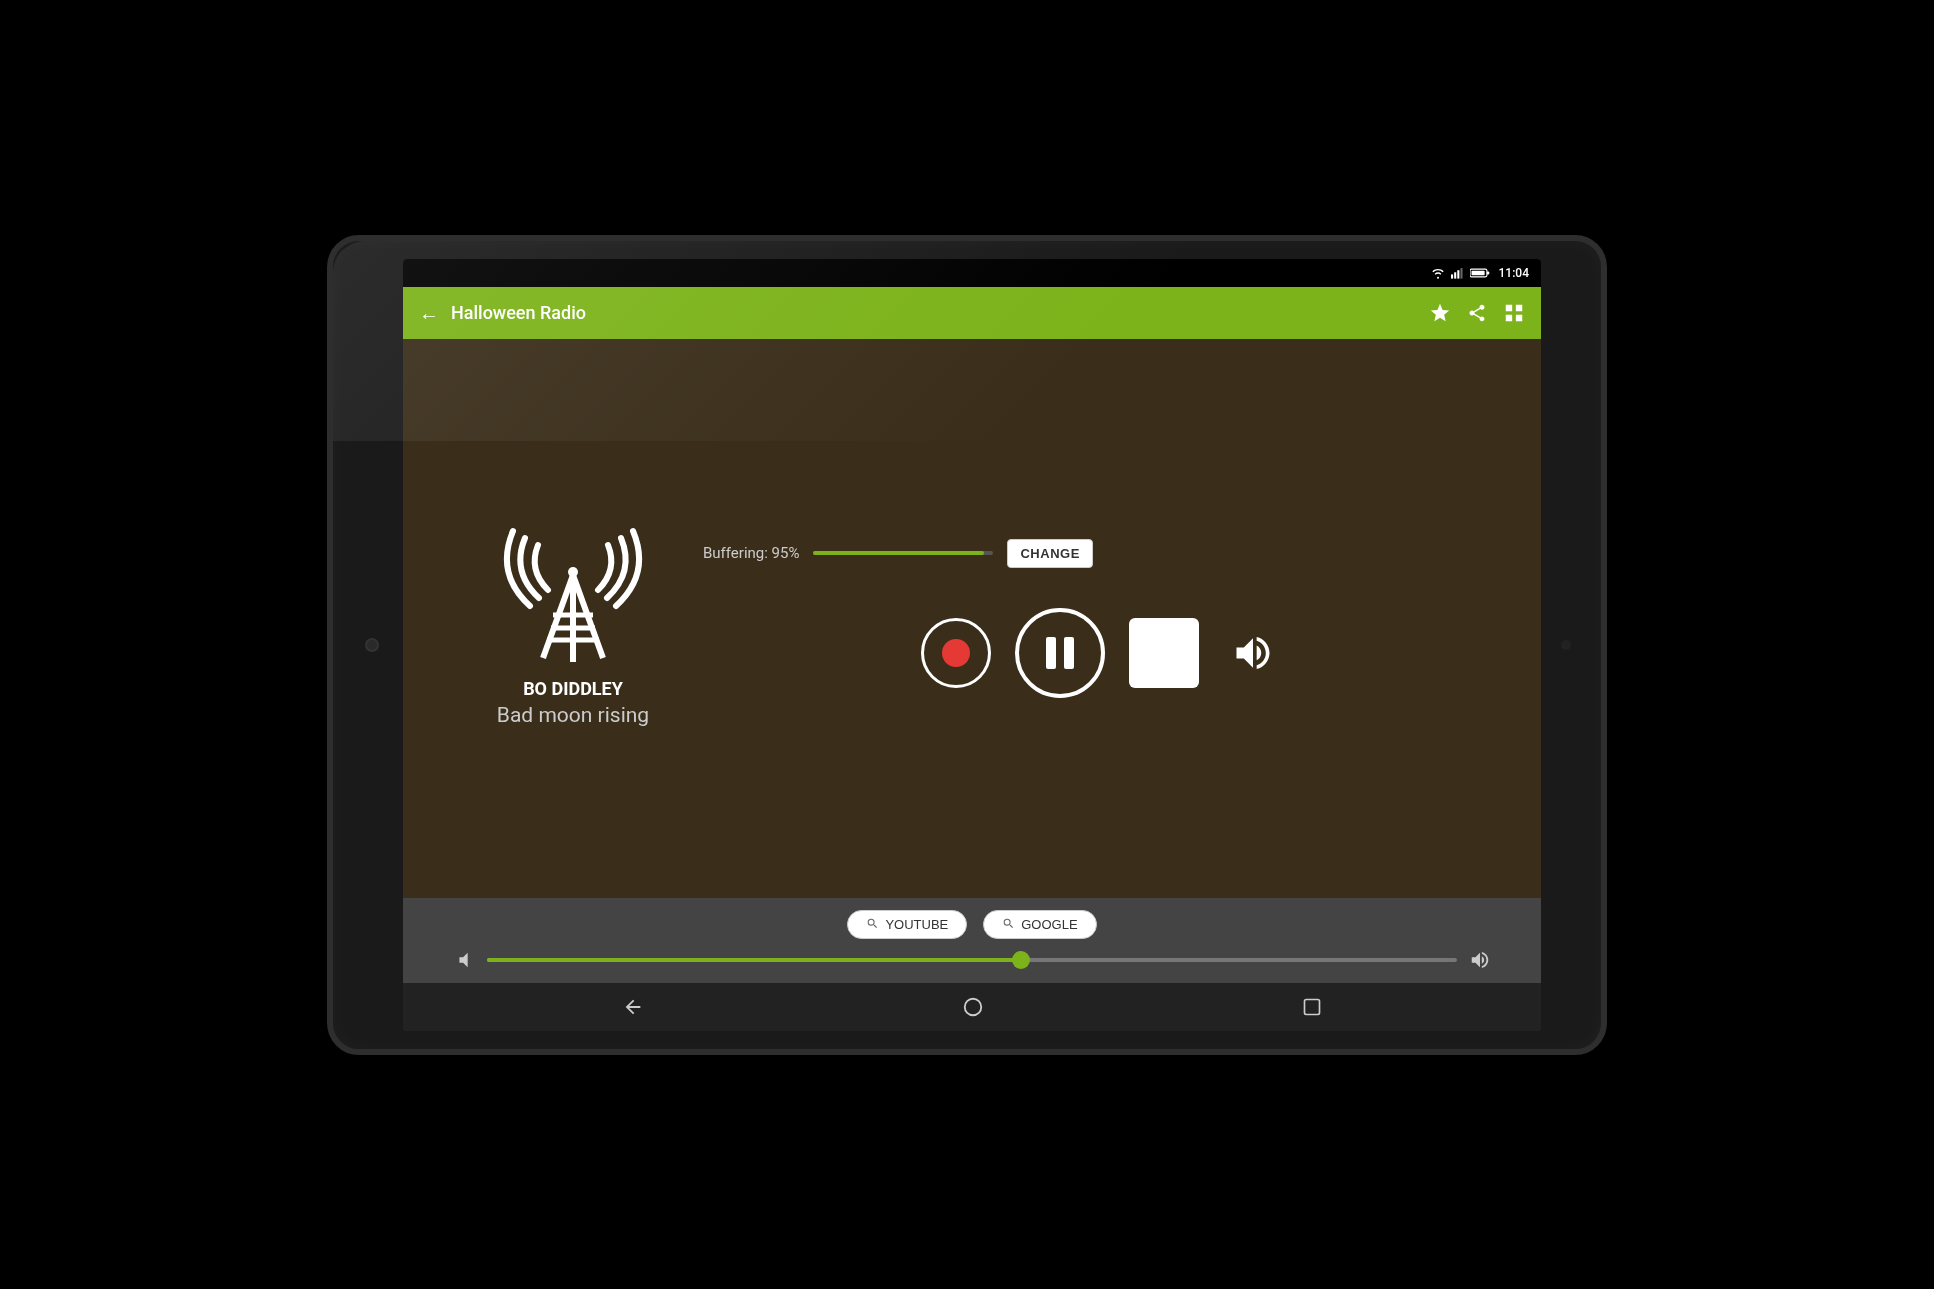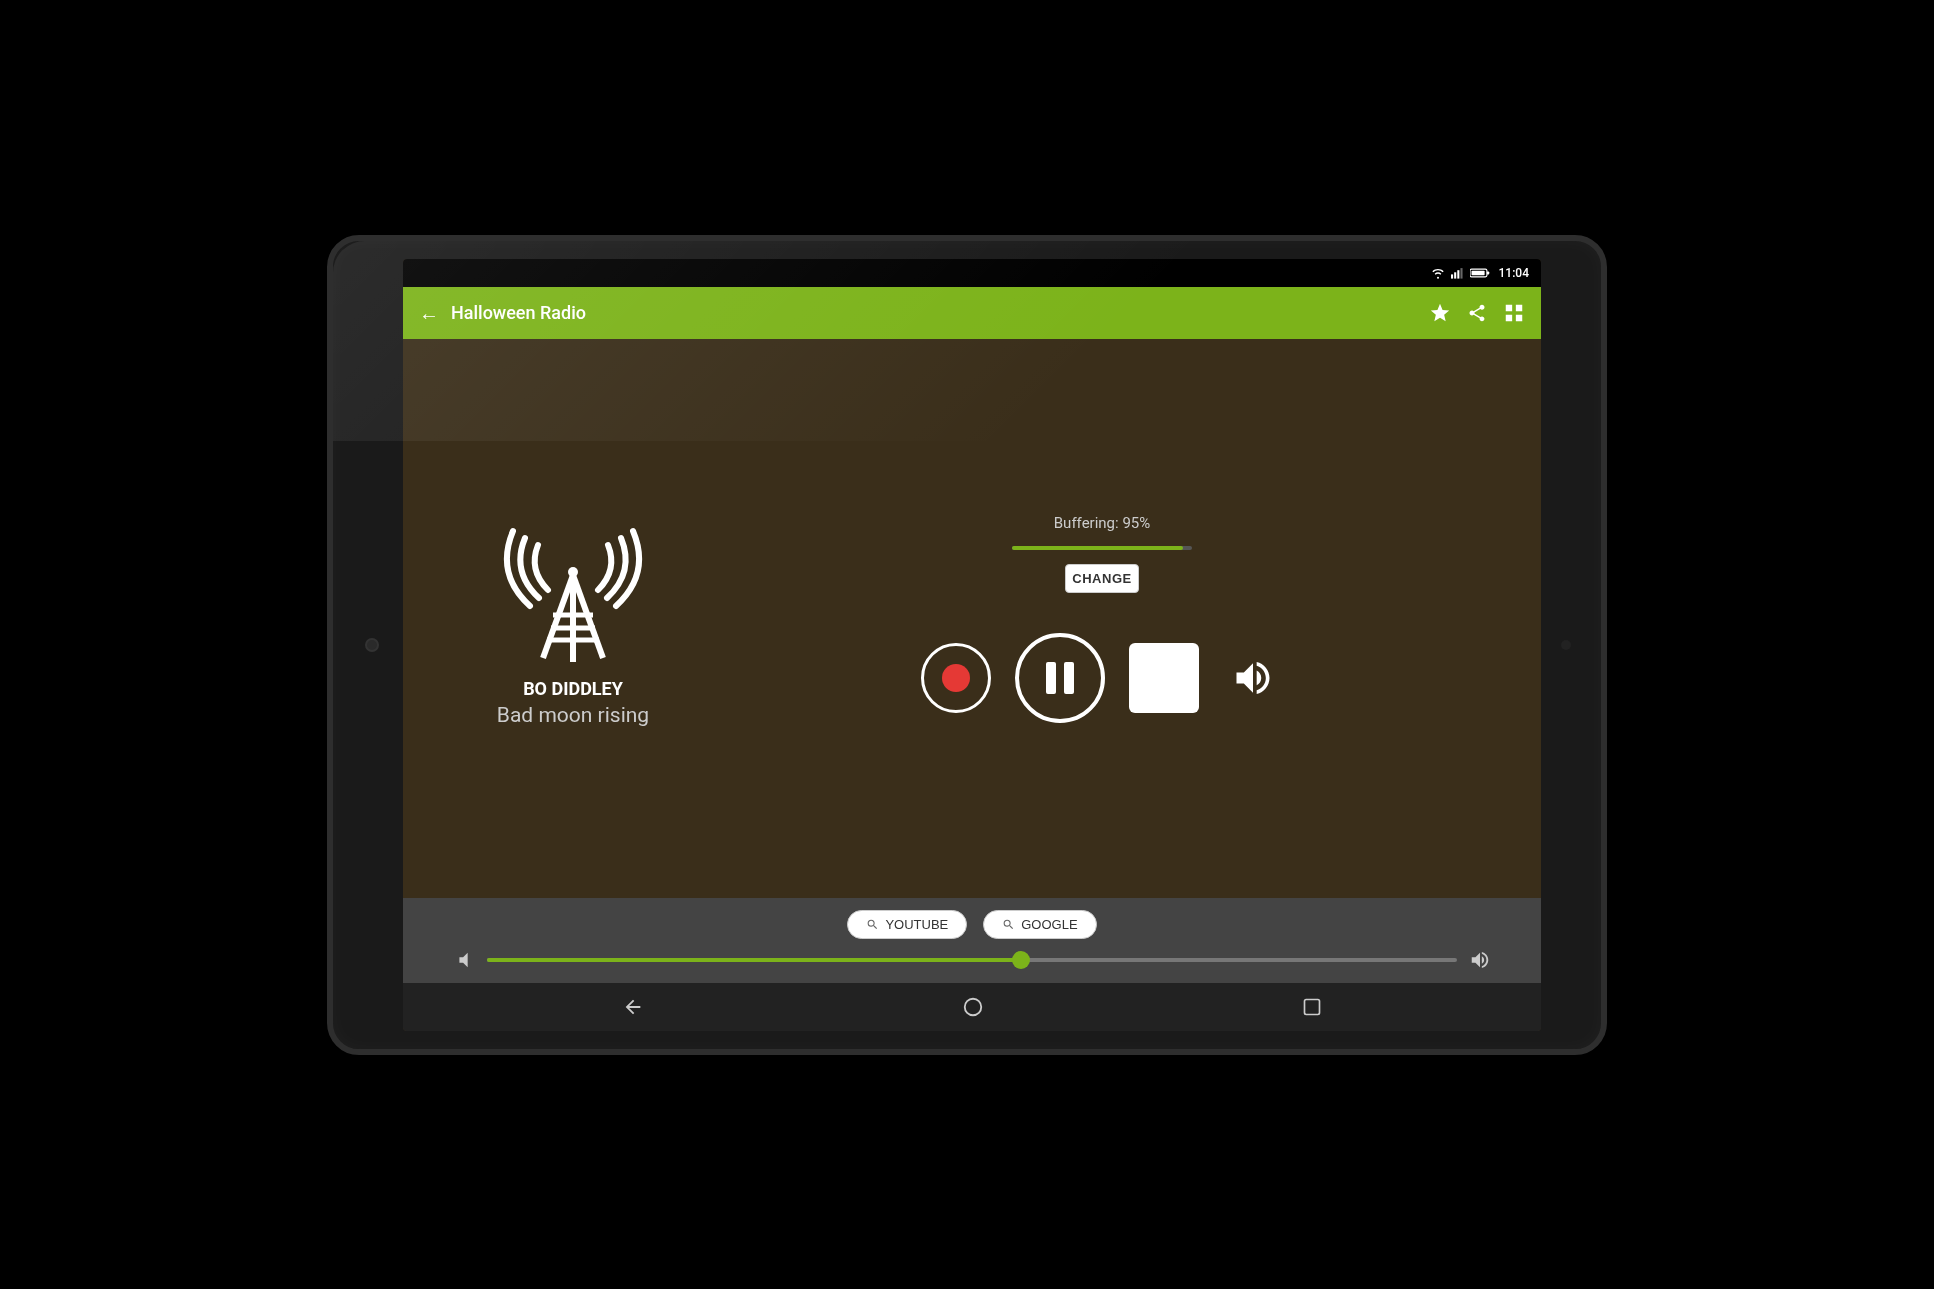--- a/index.html
+++ b/index.html
@@ -166,22 +166,20 @@
       align-items: center;
       gap: 40px;
     }
 
     
     .buffering-row {
       display: flex;
       align-items: center;
       gap: 14px;
       width: 100%;
-      justify-content: center;
-      flex-direction: column;
     }
     .buffering-text {
       color: #ccc;
       font-size: 15px;
     }
     .buffer-bar {
       width: 180px;
       height: 4px;
       background: #555;
       border-radius: 2px;
@@ -189,21 +187,21 @@
     }
     .buffer-fill {
       height: 100%;
       background: #7cb31a;
       border-radius: 2px;
     }
     .change-btn {
       background: #fff;
       border: 1px solid #ccc;
       border-radius: 4px;
-      padding: 6px 6px;
+      padding: 6px 12px;
       font-size: 13px;
       font-weight: 600;
       cursor: pointer;
       color: #333;
       letter-spacing: 0.5px;
     }
 
     
     .playback-buttons {
       display: flex;
@@ -288,21 +286,20 @@
     }
     .search-btn {
       background: #fff;
       border: 1px solid #ccc;
       border-radius: 20px;
       padding: 6px 18px;
       font-size: 13px;
       font-weight: 500;
       cursor: pointer;
       display: flex;
-      align-items: center;
       gap: 6px;
       color: #333;
     }
 
     .volume-row {
       display: flex;
       align-items: center;
       gap: 12px;
       padding: 0 30px;
     }

